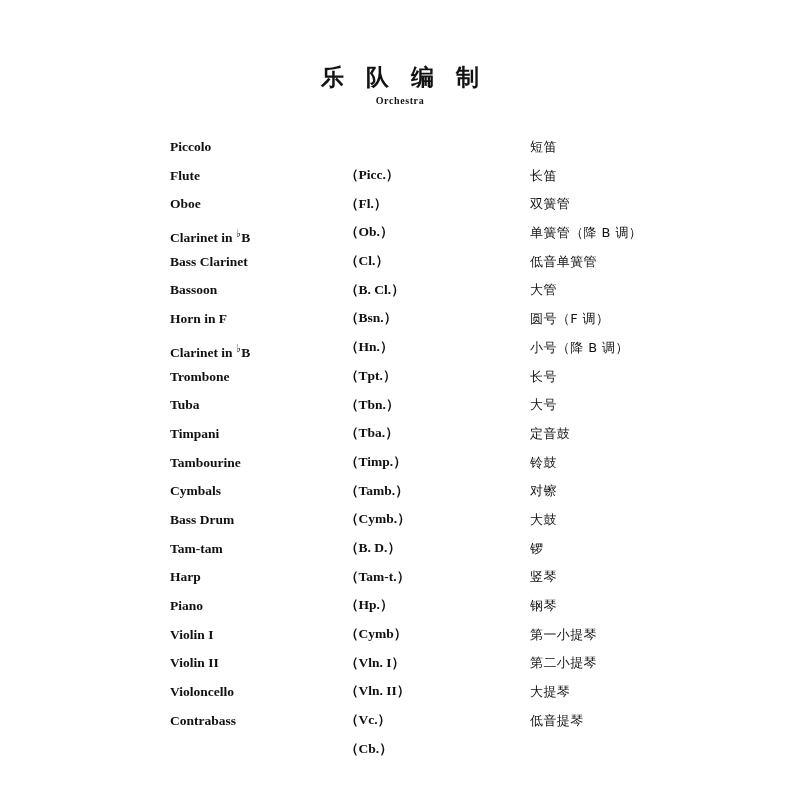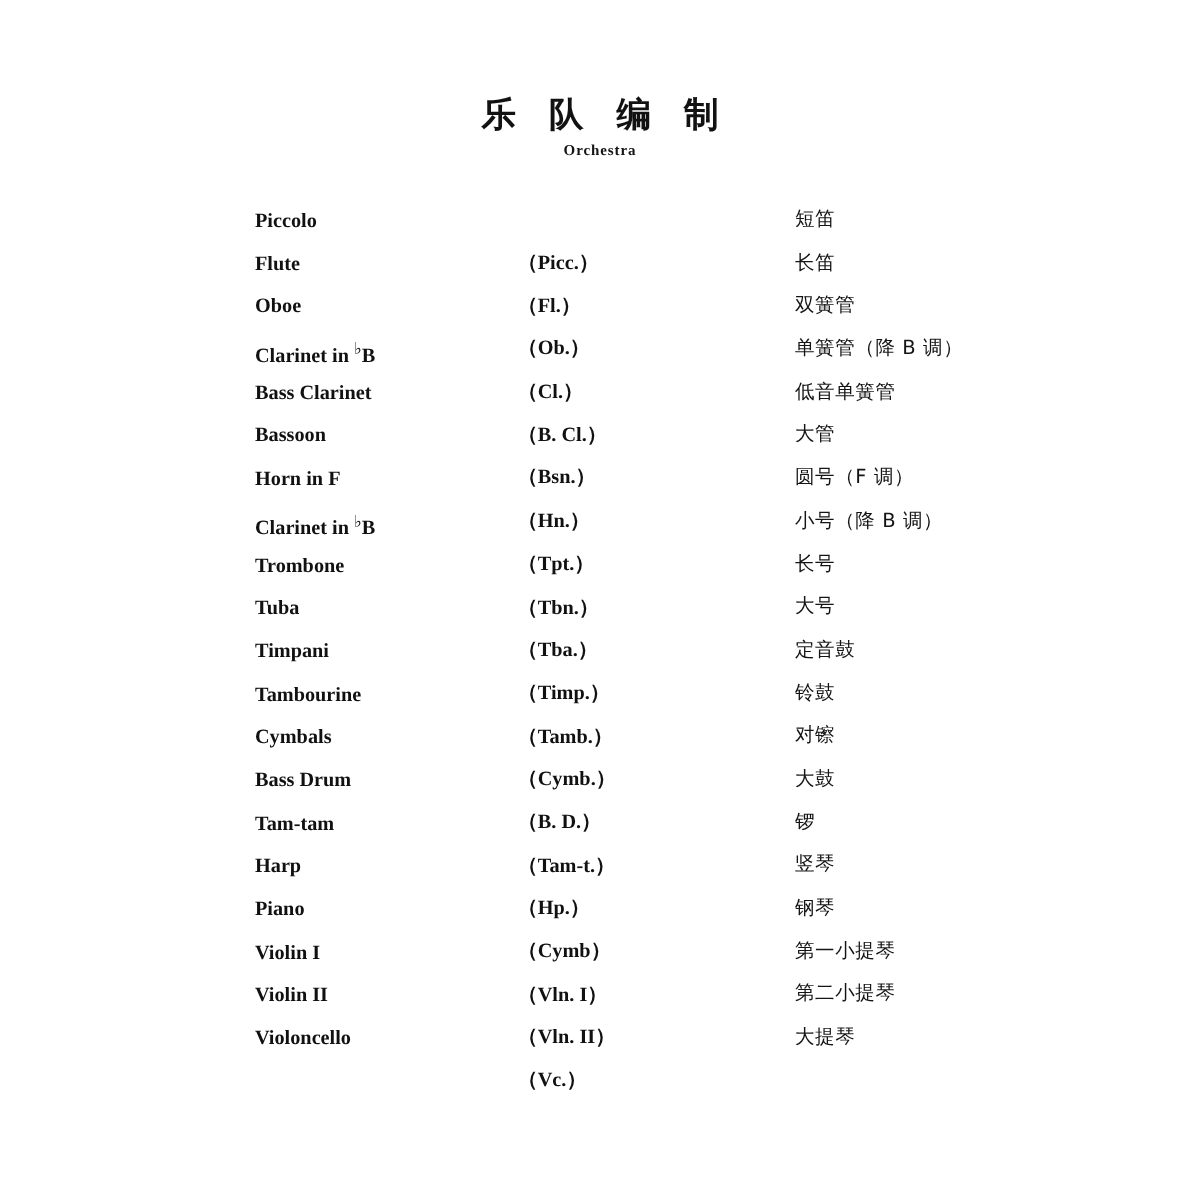--- a/index.html
+++ b/index.html
@@ -201,15 +201,20 @@
       <div class="row">
         <div class="col-name">Violin II</div>
         <div class="col-abbr">（Vln. II）</div>
         <div class="col-cn">第二小提琴</div>
       </div>
       <div class="row">
         <div class="col-name">Violoncello</div>
         <div class="col-abbr">（Vc.）</div>
         <div class="col-cn">大提琴</div>
       </div>
+      <div class="row">
+        <div class="col-name">Contrabass</div>
+        <div class="col-abbr">（Cb.）</div>
+        <div class="col-cn">低音提琴</div>
+      </div>
     </div>
 
 </div>
 
 </body></html>

